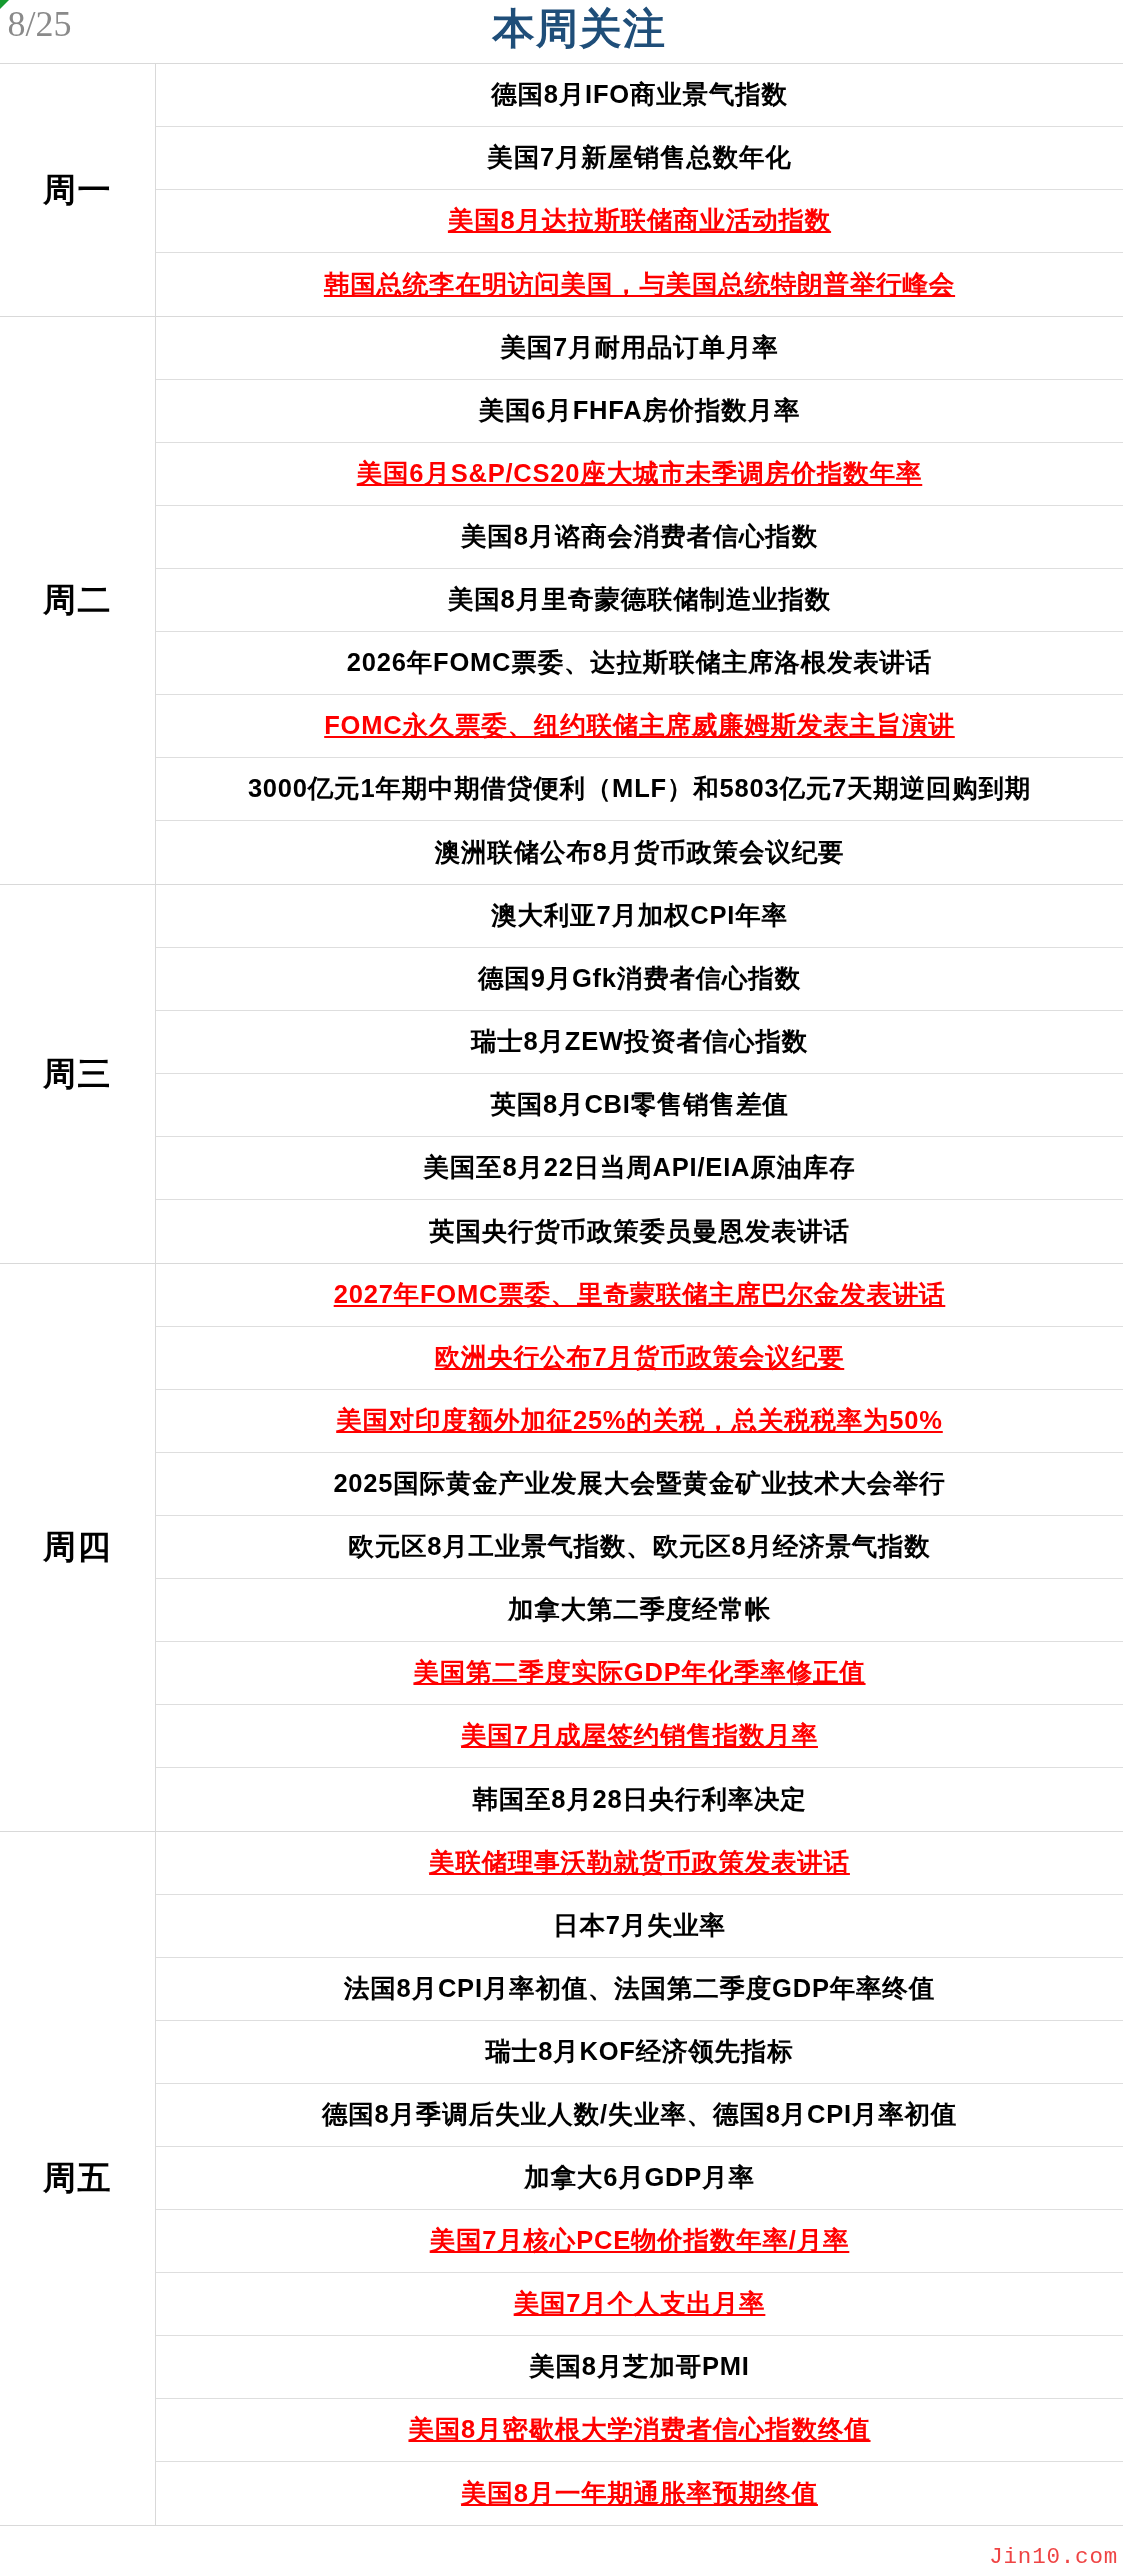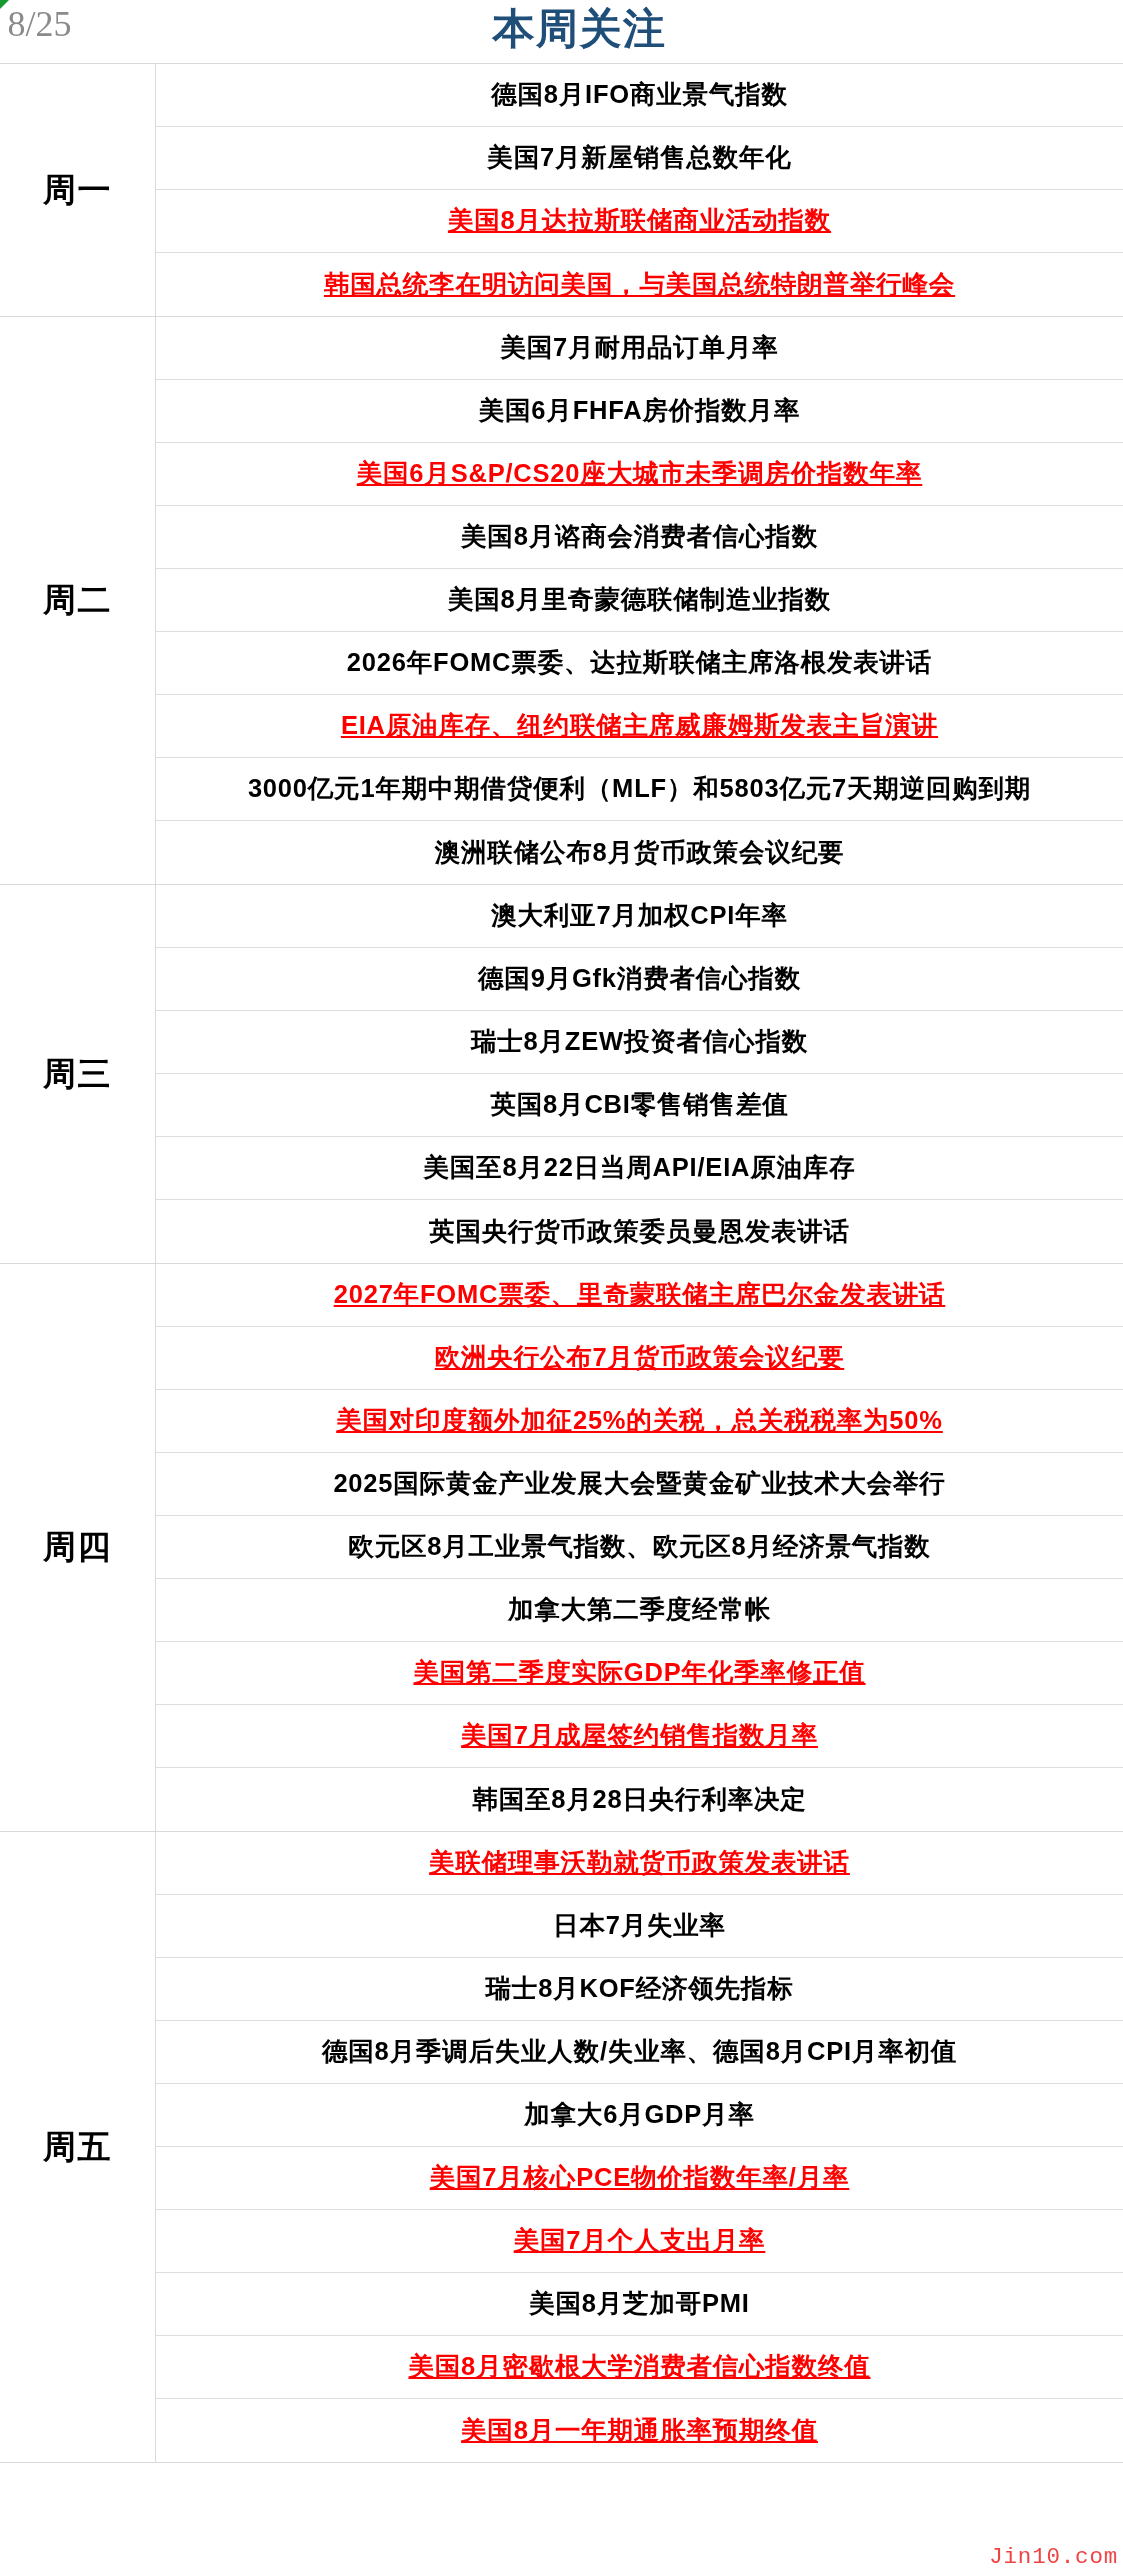--- a/index.html
+++ b/index.html
@@ -77,21 +77,21 @@
           <div class="event-row">
             <span class="event-text normal">美国8月谘商会消费者信心指数</span>
           </div>
           <div class="event-row">
             <span class="event-text normal">美国8月里奇蒙德联储制造业指数</span>
           </div>
           <div class="event-row">
             <span class="event-text normal">2026年FOMC票委、达拉斯联储主席洛根发表讲话</span>
           </div>
           <div class="event-row">
-            <span class="event-text highlight">EIA原油库存、纽约联储主席威廉姆斯发表主旨演讲</span>
+            <span class="event-text highlight">FOMC永久票委、纽约联储主席威廉姆斯发表主旨演讲</span>
           </div>
           <div class="event-row">
             <span class="event-text normal">3000亿元1年期中期借贷便利（MLF）和5803亿元7天期逆回购到期</span>
           </div>
           <div class="event-row">
             <span class="event-text normal">澳洲联储公布8月货币政策会议纪要</span>
           </div>
         </div>
       </div>
       <div class="day-section">
@@ -156,20 +156,23 @@
       <div class="day-section">
         <div class="day-cell">
           <span class="day-label">周五</span>
         </div>
         <div class="events">
           <div class="event-row">
             <span class="event-text highlight">美联储理事沃勒就货币政策发表讲话</span>
           </div>
           <div class="event-row">
             <span class="event-text normal">日本7月失业率</span>
+          </div>
+          <div class="event-row">
+            <span class="event-text normal">法国8月CPI月率初值、法国第二季度GDP年率终值</span>
           </div>
           <div class="event-row">
             <span class="event-text normal">瑞士8月KOF经济领先指标</span>
           </div>
           <div class="event-row">
             <span class="event-text normal">德国8月季调后失业人数/失业率、德国8月CPI月率初值</span>
           </div>
           <div class="event-row">
             <span class="event-text normal">加拿大6月GDP月率</span>
           </div>

